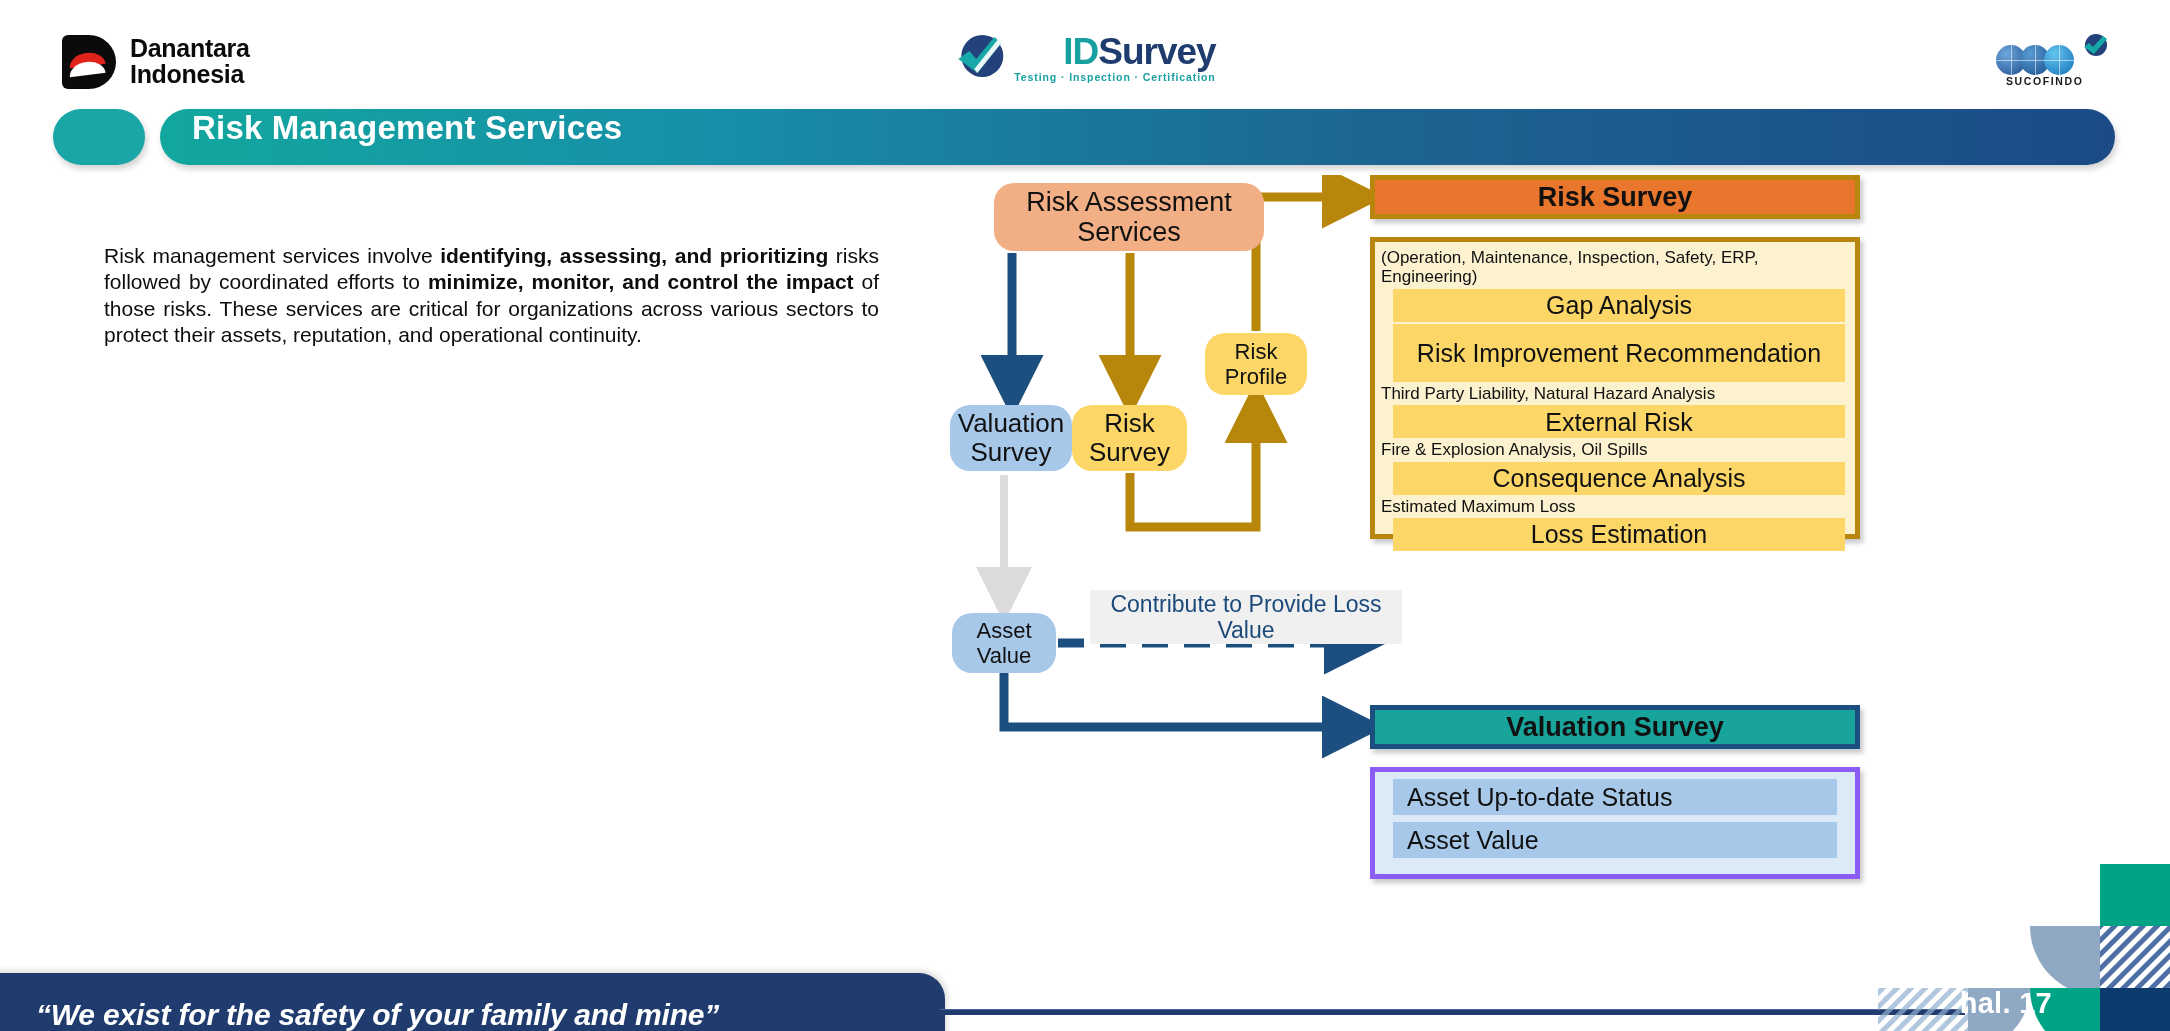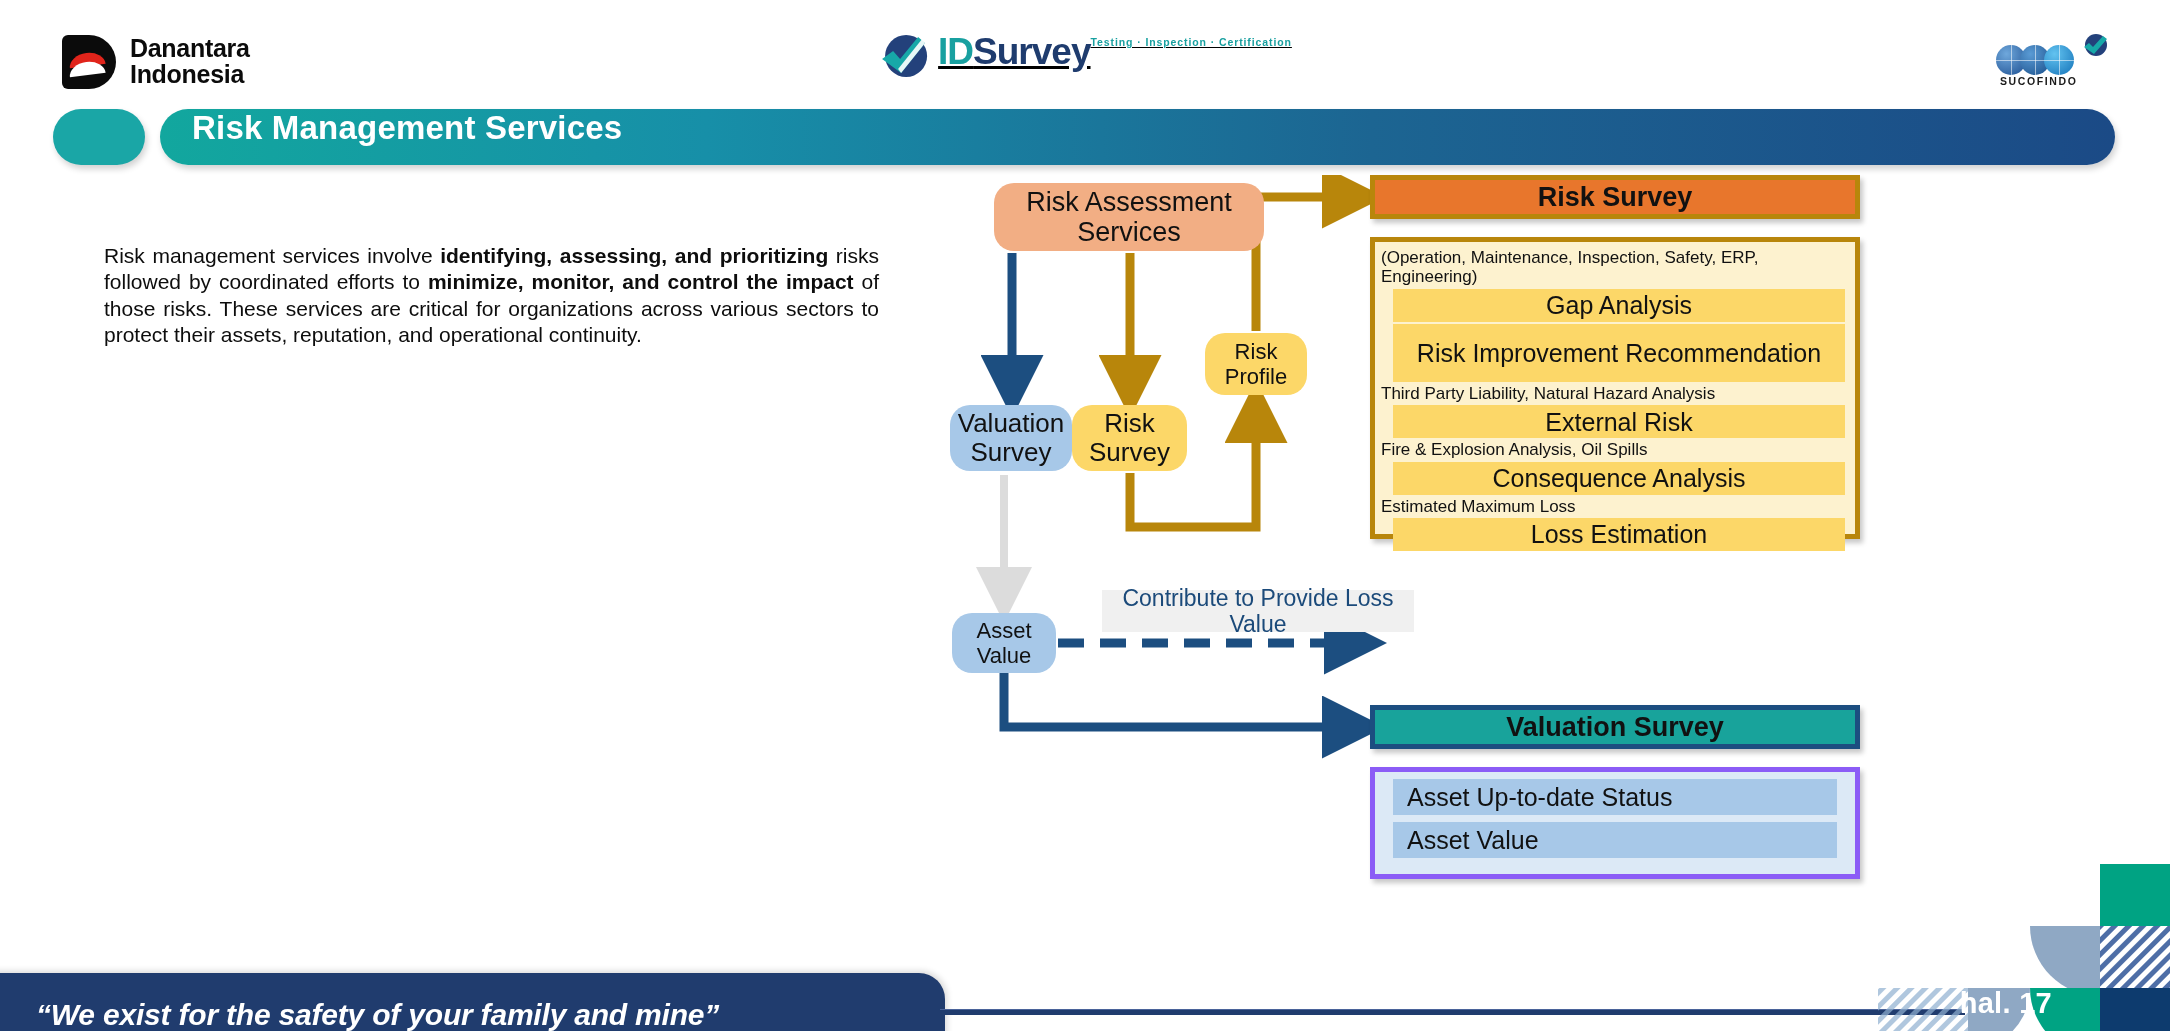--- a/index.html
+++ b/index.html
@@ -25,35 +25,35 @@
   }
   .dn-mark .swoosh-w {
     position: absolute; left: 7px; top: 27px; width: 36px; height: 13px;
     background: #ffffff; border-radius: 50% 50% 0 0 / 100% 100% 0 0;
     transform: rotate(-7deg);
   }
   .dn-text { font-weight: bold; font-size: 25px; line-height: 1.03; color: #0b0b0b; letter-spacing: -0.3px; }
 
   .logo-idsurvey { position: absolute; left: 50%; top: 6px; transform: translateX(-50%); display: flex; align-items: flex-start; gap: 10px; }
   .ids-mark { position: relative; width: 50px; height: 50px; flex: 0 0 auto; }
-  .ids-text-wrap { display: flex; flex-direction: row; align-items: flex-start; padding-top: 3px; text-decoration: underline;}
+  .ids-text-wrap { display: flex; flex-direction: column; align-items: flex-end; padding-top: 3px;}
   .ids-word { font-size: 37px; font-weight: bold; line-height: 0.95; letter-spacing: -1px; }
   .ids-word .id { color: #18A0A0; }
   .ids-word .survey { color: #1F3C6E; }
   .ids-tag { font-size: 10.5px; color: #18A0A0; letter-spacing: 0.9px; margin-top: 2px; font-weight: 600;}
 
   .logo-sucofindo { position: absolute; right: 48px; top: 6px; width: 128px; height: 58px; }
   .suco-globes { position: absolute; left: 8px; top: 14px; display: flex; }
   .globe { width: 30px; height: 30px; border-radius: 50%; margin-left: -6px; position: relative; }
   .g1 { background: radial-gradient(circle at 35% 30%, #6fa8dc, #1d4f91); }
   .g2 { background: radial-gradient(circle at 35% 30%, #5a9bd5, #1a4f8a); }
   .g3 { background: radial-gradient(circle at 35% 30%, #63c3f0, #1372b8); }
   .globe::before { content:""; position:absolute; left:50%; top:0; width:1px; height:100%; background: rgba(255,255,255,.55); }
   .globe::after { content:""; position:absolute; top:50%; left:0; width:100%; height:1px; background: rgba(255,255,255,.55); }
-  .suco-name { position: absolute; left: 6px; top: 44px; font-size: 10.5px; font-weight: bold; letter-spacing: 1.6px; color: #1a1a1a; }
+  .suco-name { position: absolute; left: 12px; top: 44px; font-size: 10.5px; font-weight: bold; letter-spacing: 1.6px; color: #1a1a1a; }
   .suco-badge { position: absolute; right: 14px; top: 2px; width: 26px; height: 26px; }
 
   
   .title-pill {
     position: absolute; left: 53px; top: 84px; width: 92px; height: 56px;
     background: #1AA6A6; border-radius: 28px; box-shadow: 2px 4px 6px rgba(0,0,0,.18);
   }
   .title-bar {
     position: absolute; left: 160px; top: 84px; width: 1955px; height: 56px;
     background: linear-gradient(90deg, #12A79E 0%, #178FA8 28%, #1C6592 62%, #1B4A86 100%);
@@ -76,21 +76,21 @@
   .node { position: absolute; display: flex; align-items: center; justify-content: center;
           text-align: center; color: #111; border-radius: 20px; }
 
   .n-ras   { left: 54px;  top: 8px;   width: 270px; height: 68px; background: #F2AE84; font-size: 27px; line-height: 1.12; }
   .n-vsur  { left: 10px;  top: 230px; width: 122px; height: 66px; background: #A7C8E8; font-size: 26px; line-height: 1.12; }
   .n-rsur  { left: 132px; top: 230px; width: 115px; height: 66px; background: #FCD768; font-size: 26px; line-height: 1.12; }
   .n-rprof { left: 265px; top: 158px; width: 102px; height: 62px; background: #FCD768; font-size: 22px; line-height: 1.14; }
   .n-asset { left: 12px;  top: 438px; width: 104px; height: 60px; background: #A7C8E8; font-size: 22px; line-height: 1.14; }
 
   .contrib-label {
-    position: absolute; left: 162px; top: 415px; width: 312px; height: 42px;
+    position: absolute; left: 150px; top: 415px; width: 312px; height: 54px;
     background: #F0F0F0; color: #1B4A7A; font-size: 23px; line-height: 1.15;
     display: flex; align-items: center; justify-content: center; text-align: center;
   }
 
   
   .panel-head {
     position: absolute; display: flex; align-items: center; justify-content: center;
     font-weight: bold; font-size: 27px; color: #111;
     box-shadow: 3px 4px 5px rgba(0,0,0,.22);
   }

